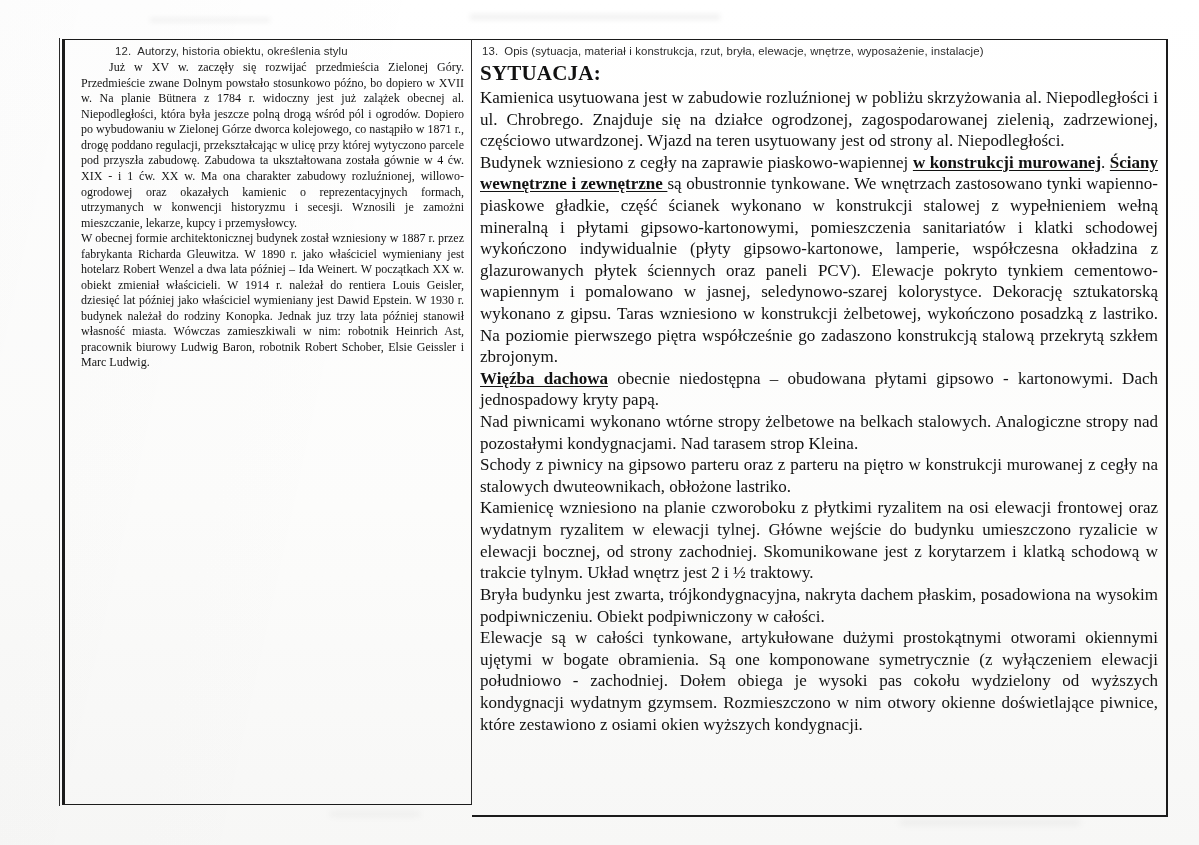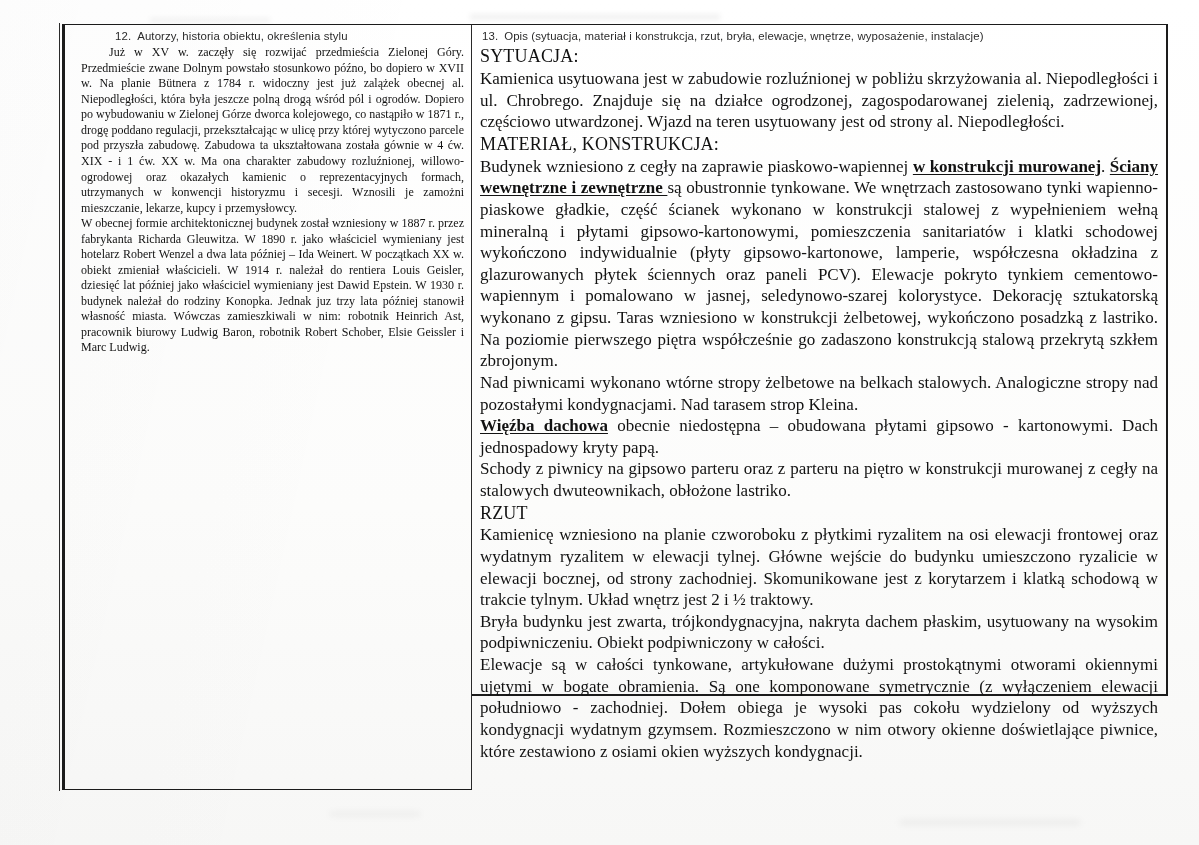--- a/index.html
+++ b/index.html
@@ -23,21 +23,21 @@
     width: 1199px;
     height: 845px;
     background:
       linear-gradient(102deg, rgba(0,0,0,0.012) 0%, rgba(0,0,0,0) 35%),
       linear-gradient(180deg, #ffffff 0%, #fcfcfb 60%, #f7f7f6 100%);
   }
 
   .sheet {
     position: absolute;
     left: 62px;
-    top: 24px;
+    top: 39px;
     width: 1106px;
     height: 778px;
     display: flex;
     align-items: stretch;
     justify-content: center;
   }
 
   
   .col-left {
     width: 410px;
@@ -60,21 +60,21 @@
     background: #2a2a2a;
   }
 
   
   .col-right {
     flex: 1;
     box-sizing: border-box;
     border-top: 1.6px solid #1b1b1b;
     border-right: 2.6px solid #1b1b1b;
     border-bottom: 2.4px solid #1b1b1b;
-    height: 672px;
+    height: 778px;
     padding: 3px 8px 4px 8px;
   }
 
   .field-label {
     font-family: "Liberation Sans", sans-serif;
     font-size: 11.4px;
     color: #2b2b2b;
     letter-spacing: 0.01em;
     line-height: 1.25;
     margin: 1px 0 2px 0;
@@ -93,25 +93,26 @@
     margin: 0;
     hyphens: none;
   }
   .col-left .body-text { font-size: 12px; line-height: 1.295; margin-left: 8px; }
   .col-right .body-text { font-size: 17.0px; line-height: 1.272; }
 
   .body-text p { margin: 0; text-indent: 0; }
   .body-text p.indent { text-indent: 28px; }
 
   .section-head {
-    font-size: 18px;
+    font-size: 21px;
     line-height: 1.27;
     color: #111;
     text-align: left;
     letter-spacing: 0.01em;
+    font-weight: bold;
   }
 
   .u { text-decoration: underline; text-underline-offset: 2px; font-weight: bold; }
 
   
   .artifact {
     position: absolute;
     pointer-events: none;
     background: rgba(0,0,0,0.05);
   }
@@ -145,28 +146,26 @@
   <div class="col-right">
     <div class="field-label lbl-right">
       <span class="num">13.</span><span>Opis  (sytuacja, materiał i konstrukcja, rzut, bryła, elewacje, wnętrze, wyposażenie, instalacje)</span>
     </div>
 
     <div class="body-text">
 
       <div class="section-head">SYTUACJA:</div>
       <p>Kamienica usytuowana jest w zabudowie rozluźnionej w pobliżu skrzyżowania al. Niepodległości i ul. Chrobrego. Znajduje się na działce ogrodzonej, zagospodarowanej zielenią, zadrzewionej, częściowo utwardzonej. Wjazd na teren usytuowany jest od strony al. Niepodległości.</p>
 
-      <div class="section-head">MATERIAŁ, KONSTRUKCJA:</div>
       <p id="mk-p1">Budynek wzniesiono z cegły na zaprawie piaskowo-wapiennej <span class="u">w konstrukcji murowanej</span>. <span class="u">Ściany wewnętrzne i zewnętrzne </span>są obustronnie tynkowane. We wnętrzach zastosowano tynki wapienno-piaskowe gładkie, część ścianek wykonano w konstrukcji stalowej z wypełnieniem wełną mineralną i płytami gipsowo-kartonowymi, pomieszczenia sanitariatów i klatki schodowej wykończono indywidualnie (płyty gipsowo-kartonowe, lamperie, współczesna okładzina z glazurowanych płytek ściennych oraz paneli PCV). Elewacje pokryto tynkiem cementowo-wapiennym i pomalowano w jasnej, seledynowo-szarej kolorystyce. Dekorację sztukatorską wykonano z gipsu. Taras wzniesiono w konstrukcji żelbetowej, wykończono posadzką z lastriko. Na poziomie pierwszego piętra współcześnie go zadaszono konstrukcją stalową przekrytą szkłem zbrojonym.</p>
+      <p id="mk-p3"><span class="u">Więźba dachowa</span> obecnie niedostępna – obudowana płytami gipsowo - kartonowymi. Dach jednospadowy kryty papą.</p>
       <p>Nad piwnicami wykonano wtórne stropy żelbetowe na belkach stalowych. Analogiczne stropy nad pozostałymi kondygnacjami. Nad tarasem strop Kleina.</p>
-      <p id="mk-p3"><span class="u">Więźba dachowa</span> obecnie niedostępna – obudowana płytami gipsowo - kartonowymi. Dach jednospadowy kryty papą.</p>
       <p>Schody z piwnicy na gipsowo parteru oraz z parteru na piętro w konstrukcji murowanej z cegły na stalowych dwuteownikach, obłożone lastriko.</p>
 
-      <div class="section-head">RZUT</div>
       <p>Kamienicę wzniesiono na planie czworoboku z płytkimi ryzalitem na osi elewacji frontowej oraz wydatnym ryzalitem w elewacji tylnej. Główne wejście do budynku umieszczono ryzalicie w elewacji bocznej, od strony zachodniej. Skomunikowane jest z korytarzem i klatką schodową w trakcie tylnym. Układ wnętrz jest 2 i ½ traktowy.</p>
 
-      <p>Bryła budynku jest zwarta, trójkondygnacyjna, nakryta dachem płaskim, usytuowany na wysokim podpiwniczeniu. Obiekt podpiwniczony w całości.</p>
+      <p>Bryła budynku jest zwarta, trójkondygnacyjna, nakryta dachem płaskim, posadowiona na wysokim podpiwniczeniu. Obiekt podpiwniczony w całości.</p>
 
       <p>Elewacje są w całości tynkowane, artykułowane dużymi prostokątnymi otworami okiennymi ujętymi w bogate obramienia. Są one komponowane symetrycznie (z wyłączeniem elewacji południowo - zachodniej. Dołem obiega je wysoki pas cokołu wydzielony od wyższych kondygnacji wydatnym gzymsem. Rozmieszczono w nim otwory okienne doświetlające piwnice, które zestawiono z osiami okien wyższych kondygnacji.</p>
 
     </div>
   </div>
 </div>
 
 </body></html>

